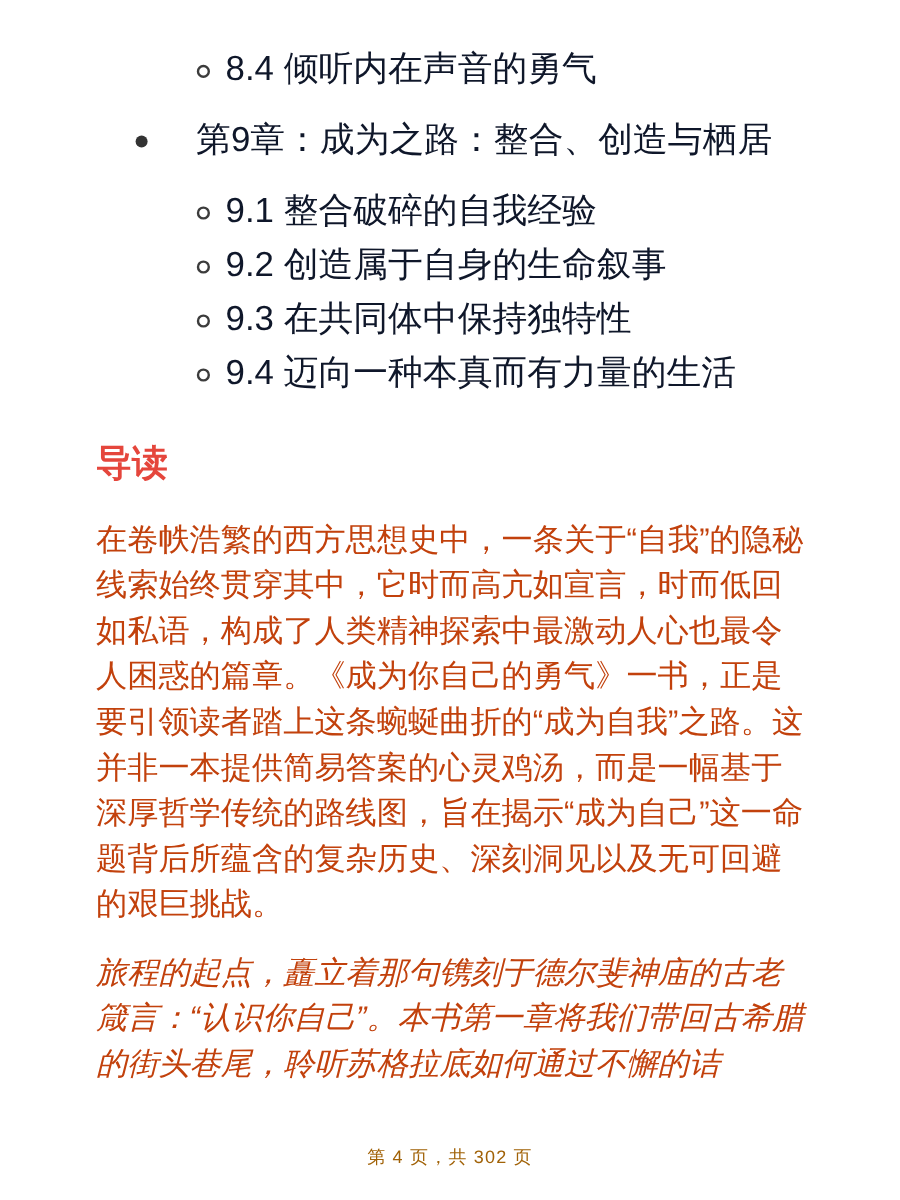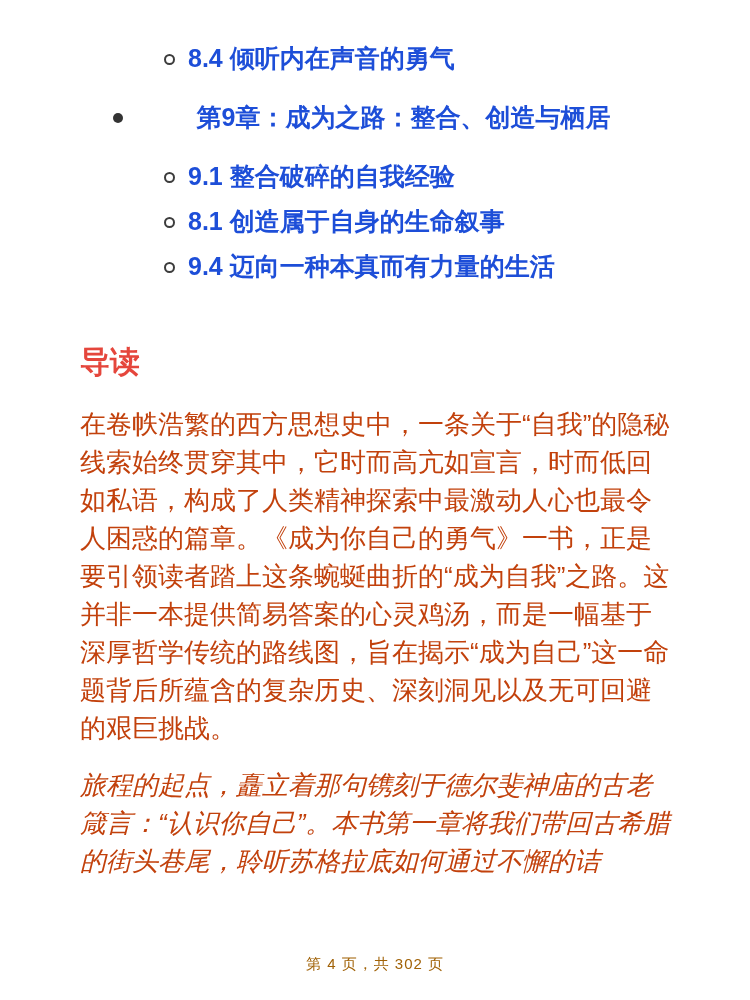--- a/index.html
+++ b/index.html
@@ -21,24 +21,23 @@
     width: 750px;
   }
   
   .toc {
     margin: 0;
     padding: 0;
     list-style: none;
   }
   .toc-item {
     position: relative;
-    font-size: 25px;
+    font-size: 29px;
     line-height: 45px;
-    color: #1d4ed8;
-    font-weight: bold;
+    color: #0f172a;
   }
   .toc-item.level-1 {
     padding-left: 55px;
     margin: 14px 0;
     text-align: center;
   }
   .toc-item.level-1 .bullet {
     position: absolute;
     left: 33px;
     top: 18px;
@@ -55,21 +54,21 @@
     left: 84px;
     top: 18px;
     width: 7px;
     height: 7px;
     border-radius: 50%;
     background: transparent;
     border: 2px solid #3c3c3c;
   }
   
   .section-heading {
-    margin: 56px 0 0 0;
+    margin: 36px 0 0 0;
     font-size: 30px;
     font-weight: bold;
     line-height: 34px;
   }
   
   .body-paragraph {
     width: 592px;
     margin: 26px 0 0 0;
     font-size: 26px;
     line-height: 38px;
@@ -106,21 +105,25 @@
     <li class="toc-item level-1">
       <span class="bullet"></span>
       <span>第9章：成为之路：整合、创造与栖居</span>
     </li>
     <li class="toc-item level-2">
       <span class="bullet"></span>
       <span>9.1 整合破碎的自我经验</span>
     </li>
     <li class="toc-item level-2">
       <span class="bullet"></span>
-      <span>8.1 创造属于自身的生命叙事</span>
+      <span>9.2 创造属于自身的生命叙事</span>
+    </li>
+    <li class="toc-item level-2">
+      <span class="bullet"></span>
+      <span>9.3 在共同体中保持独特性</span>
     </li>
     <li class="toc-item level-2">
       <span class="bullet"></span>
       <span>9.4 迈向一种本真而有力量的生活</span>
     </li>
   </ul>
 
   <h2 class="section-heading" style="color: rgb(229, 70, 60);">导读</h2>
 
   <p class="body-paragraph">在卷帙浩繁的西方思想史中，一条关于“自我”的隐秘线索始终贯穿其中，它时而高亢如宣言，时而低回如私语，构成了人类精神探索中最激动人心也最令人困惑的篇章。《成为你自己的勇气》一书，正是要引领读者踏上这条蜿蜒曲折的“成为自我”之路。这并非一本提供简易答案的心灵鸡汤，而是一幅基于深厚哲学传统的路线图，旨在揭示“成为自己”这一命题背后所蕴含的复杂历史、深刻洞见以及无可回避的艰巨挑战。</p>

